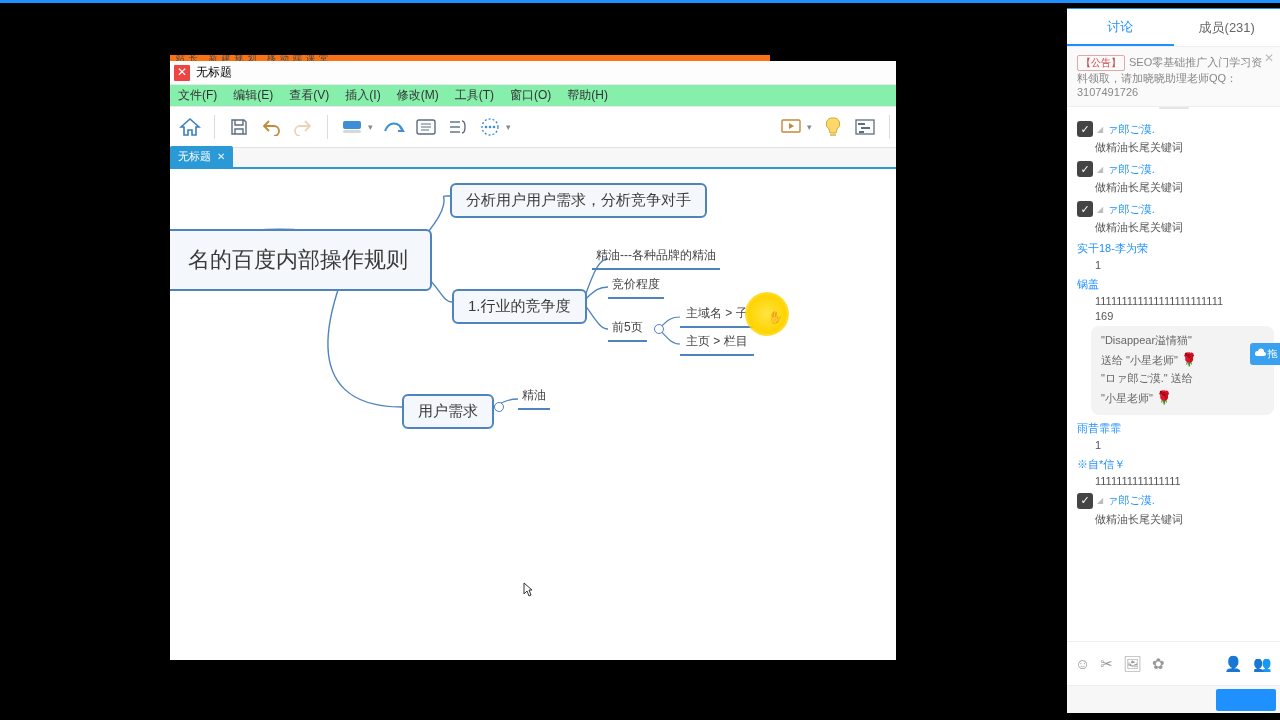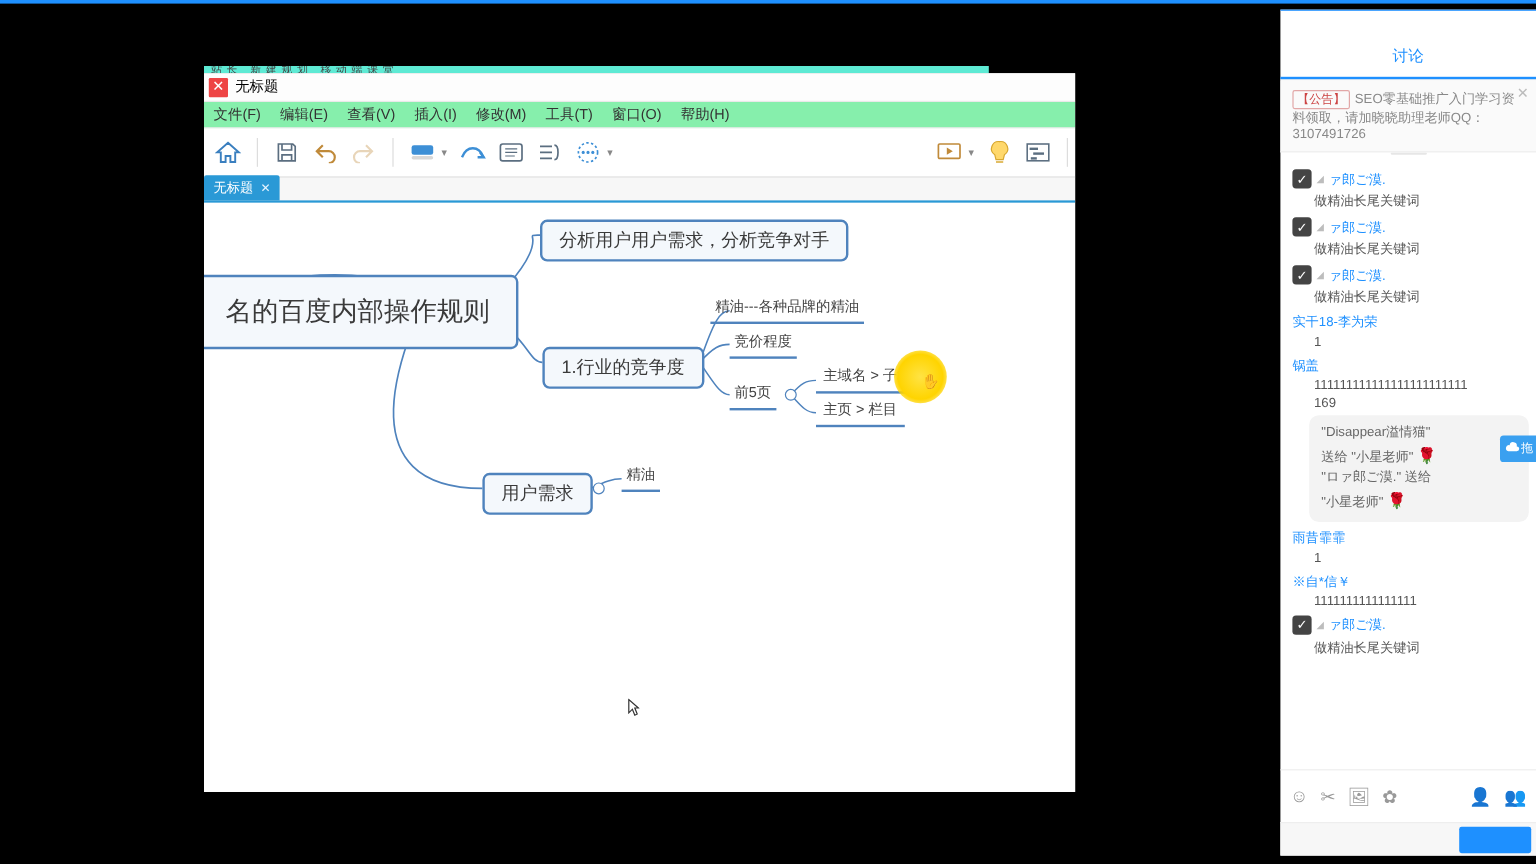--- a/index.html
+++ b/index.html
@@ -7,22 +7,22 @@
 
 
 .top-bar { position: absolute; left: 0; top: 0; width: 100%; height: 3px; background: #1e90ff; }
 
 
 .xmind-window {
   position: absolute; left: 170px; top: 61px; width: 726px; height: 599px;
   background: #fff; overflow: hidden;
 }
 .xmind-peek {
-  position: absolute; left: 170px; top: 55px; width: 654px; height: 6px;
-  background: #5eead4; color: #444; font-size: 9px; line-height: 6px; overflow: hidden;
+  position: absolute; left: 170px; top: 55px; width: 600px; height: 6px;
+  background: #f97316; color: #444; font-size: 9px; line-height: 6px; overflow: hidden;
   padding-left: 6px; letter-spacing: 4px;
 }
 .title-bar {
   height: 24px; background: #fdfdfd; border-bottom: 1px solid #e9e9e9;
   display: flex; align-items: center; padding-left: 4px; font-size: 12px;
 }
 .close-x {
   width: 16px; height: 16px; background: #e44; color: #fff; text-align: center;
   line-height: 15px; font-size: 12px; margin-right: 6px; border-radius: 1px;
 }
@@ -94,21 +94,21 @@
   position: absolute; width: 10px; height: 16px; pointer-events: none;
 }
 
 
 .chat-panel {
   position: absolute; left: 1067px; top: 8px; width: 213px; height: 705px;
   background: #fff; display: flex; flex-direction: column;
 }
 .chat-top-line { height: 1px; background: #1e90ff; }
 .chat-tabs {
-  height: 38px; display: flex; border-bottom: 1px solid #eee; margin-top: 20px;
+  height: 38px; display: flex; border-bottom: 1px solid #eee;
 }
 .chat-tab {
   flex: 1; display: flex; align-items: center; justify-content: center;
   font-size: 13px; color: #666; cursor: pointer;
 }
 .chat-tab.active { color: #1e90ff; border-bottom: 2px solid #1e90ff; }
 
 .announce {
   background: #fafafa; padding: 8px 10px; font-size: 11px; color: #888;
   border-bottom: 1px solid #eee; position: relative;
@@ -310,20 +310,21 @@
     <svg class="arrow-cursor" style="left:353px; top:413px;" viewBox="0 0 10 16">
       <path d="M1 1 L1 12 L4 9 L6 14 L8 13 L6 8 L9 8 Z" fill="#fff" stroke="#333" stroke-width="1"></path>
     </svg>
   </div>
 </div>
 
 <div class="chat-panel">
   <div class="chat-top-line"></div>
   <div class="chat-tabs">
     <div class="chat-tab active">讨论</div>
+    <div class="chat-tab">成员(231)</div>
   </div>
   <div class="announce">
     <span class="axn">✕</span>
     <span class="tag">【公告】</span><span>SEO零基础推广入门学习资料领取，请加晓晓助理老师QQ：3107491726</span>
   </div>
   <div class="tiny-drag"></div>
 
   <div class="chat-body" id="chat-body">
     <div class="badge-cloud">
       <svg width="14" height="12" viewBox="0 0 14 12" style="margin-right:1px">

